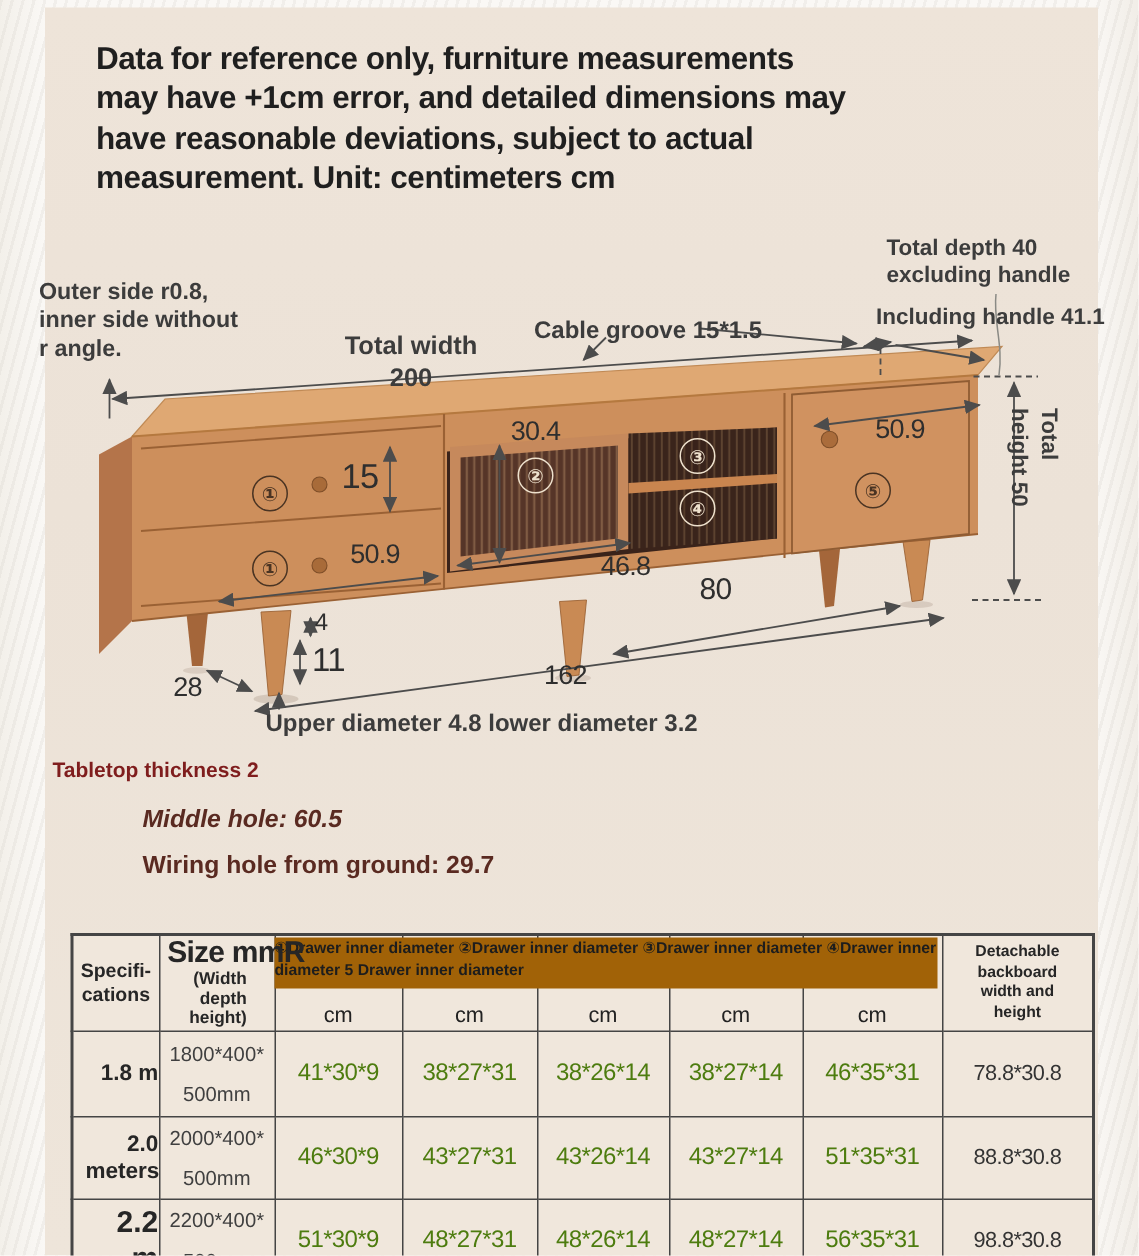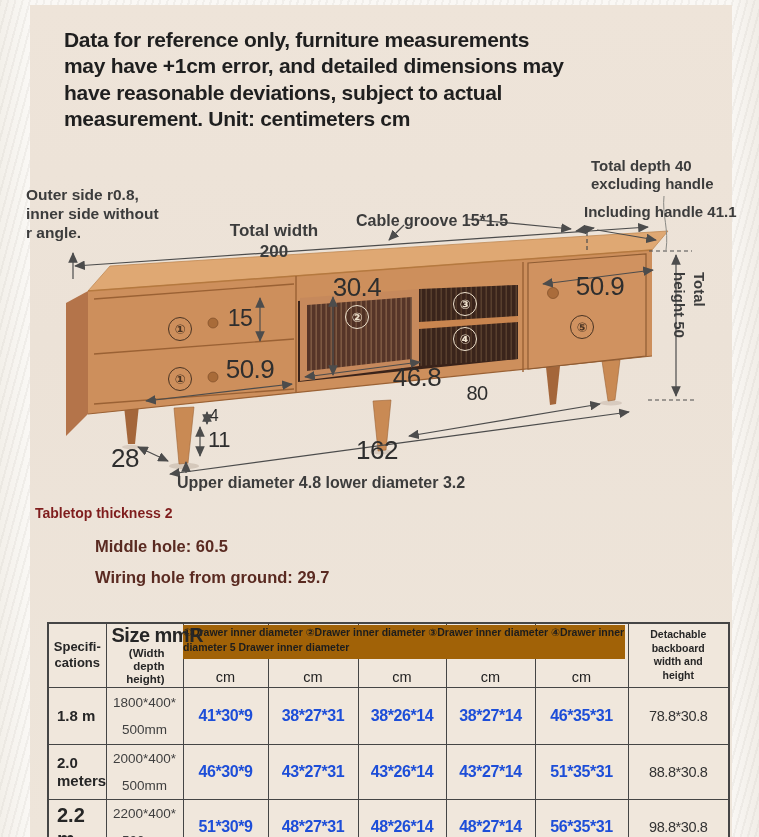--- a/index.html
+++ b/index.html
@@ -15,21 +15,21 @@
     background:linear-gradient(180deg,#eee4d9 0%,#ece2d7 40%,#eee5da 100%);}
   .abs{position:absolute;}
   .pl{white-space:pre-line;}
   .disclaimer{
     left:64px;top:27px;width:560px;
     font-size:21px;font-weight:700;line-height:1.25;letter-spacing:-.3px;color:#1f1f1f;
   }
   .ann{font-weight:700;color:#3c3c3c;font-size:15.5px;line-height:1.22;}
   .num{
     transform:translate(-50%,-50%);font-weight:400;color:#2e2e2e;letter-spacing:-.5px;
-    font-size:26px;line-height:1;
+    font-size:18px;line-height:1;
   }
   .circle{
     transform:translate(-50%,-50%);
     width:22px;height:22px;border-radius:50%;
     border:1.6px solid #4a3423;color:#4a3423;
     display:flex;align-items:center;justify-content:center;
     font-size:13px;font-weight:700;line-height:1;background:transparent;
   }
   .circle.light{border-color:#eee1cd;color:#eee1cd;background:rgba(50,30,20,.18);}
   .rot{
@@ -47,24 +47,24 @@
   .size-title{font-size:20px;font-weight:700;white-space:nowrap;text-align:left;padding-left:5px;letter-spacing:-.5px;position:relative;z-index:3;}
   .size-sub{font-size:11.5px;font-weight:700;text-align:right;padding:0 18px;line-height:1.15;}
   .th-cm{vertical-align:bottom;}
   .cm{font-size:14.5px;font-weight:400;color:#222;padding-bottom:2px;}
   .th-back{font-size:10.5px;font-weight:700;line-height:1.3;margin-left:19px;}
   .overlay{
     position:absolute;left:136px;top:3px;width:442px;height:34px;z-index:2;
     background:#a16207;font-size:10.5px;font-weight:700;color:#1d1d1d;line-height:1.45;
     text-align:left;
   }
-  .td-spec{font-size:15px;font-weight:700;text-align:left;padding-left:8px;line-height:1.2;}
+  .td-spec{font-size:15px;font-weight:700;text-align:right;padding-left:8px;line-height:1.2;}
   .td-spec.big{font-size:20px;}
   .td-size{font-size:13.5px;color:#3f3f3f;line-height:2.0;}
-  .td-val{font-size:16px;color:#1d4ed8;letter-spacing:-.4px;font-weight:bold;}
+  .td-val{font-size:16px;color:#4d7c0f;letter-spacing:-.4px;}
   .td-back{font-size:14.5px;color:#333;letter-spacing:-.4px;}
   svg .dim{stroke:#4c4c4c;stroke-width:1.2;fill:none;}
   svg .dash{stroke:#4c4c4c;stroke-width:1.2;fill:none;stroke-dasharray:4 3;}
 </style>
 </head>
 <body>
 
 <div class="page">
   <div class="paper"></div>
 
@@ -152,21 +152,21 @@
   <div class="abs ann pl" style="left:200px;top:221px;width:148px;text-align:center;font-size:17px;">Total width
 200</div>
   <div class="abs ann" style="left:356px;top:211px;font-size:16px;">Cable groove 15*1.5</div>
   <div class="abs ann pl" style="left:591px;top:157px;font-size:15px;">Total depth 40
 excluding handle</div>
   <div class="abs ann" style="left:584px;top:203px;font-size:15px;">Including handle 41.1</div>
   <div class="abs rot pl">Total
 height 50</div>
   <div class="abs ann" style="left:177px;top:473px;font-size:16px;">Upper diameter 4.8 lower diameter 3.2</div>
   <div class="abs ann" style="left:35px;top:505px;font-size:14px;color:#7f1d1d;">Tabletop thickness 2</div>
-  <div class="abs ann maroon" style="left:95px;top:536px;font-size:16.5px;">Middle hole: 60.5</div>
+  <div class="abs ann maroon" style="left:95px;top:536px;font-size:16.5px;font-style:italic;">Middle hole: 60.5</div>
   <div class="abs ann maroon" style="left:95px;top:567px;font-size:16.5px;">Wiring hole from ground: 29.7</div>
 
   <div class="abs num" style="left:240px;top:318px;font-size:23px;">15</div>
   <div class="abs num" style="left:250px;top:369px;">50.9</div>
   <div class="abs num" style="left:357px;top:287px;">30.4</div>
   <div class="abs num" style="left:417px;top:377px;">46.8</div>
   <div class="abs num" style="left:600px;top:286px;">50.9</div>
   <div class="abs num" style="left:477px;top:393px;font-size:20px;">80</div>
   <div class="abs num" style="left:377px;top:450px;">162</div>
   <div class="abs num" style="left:125px;top:458px;">28</div>

